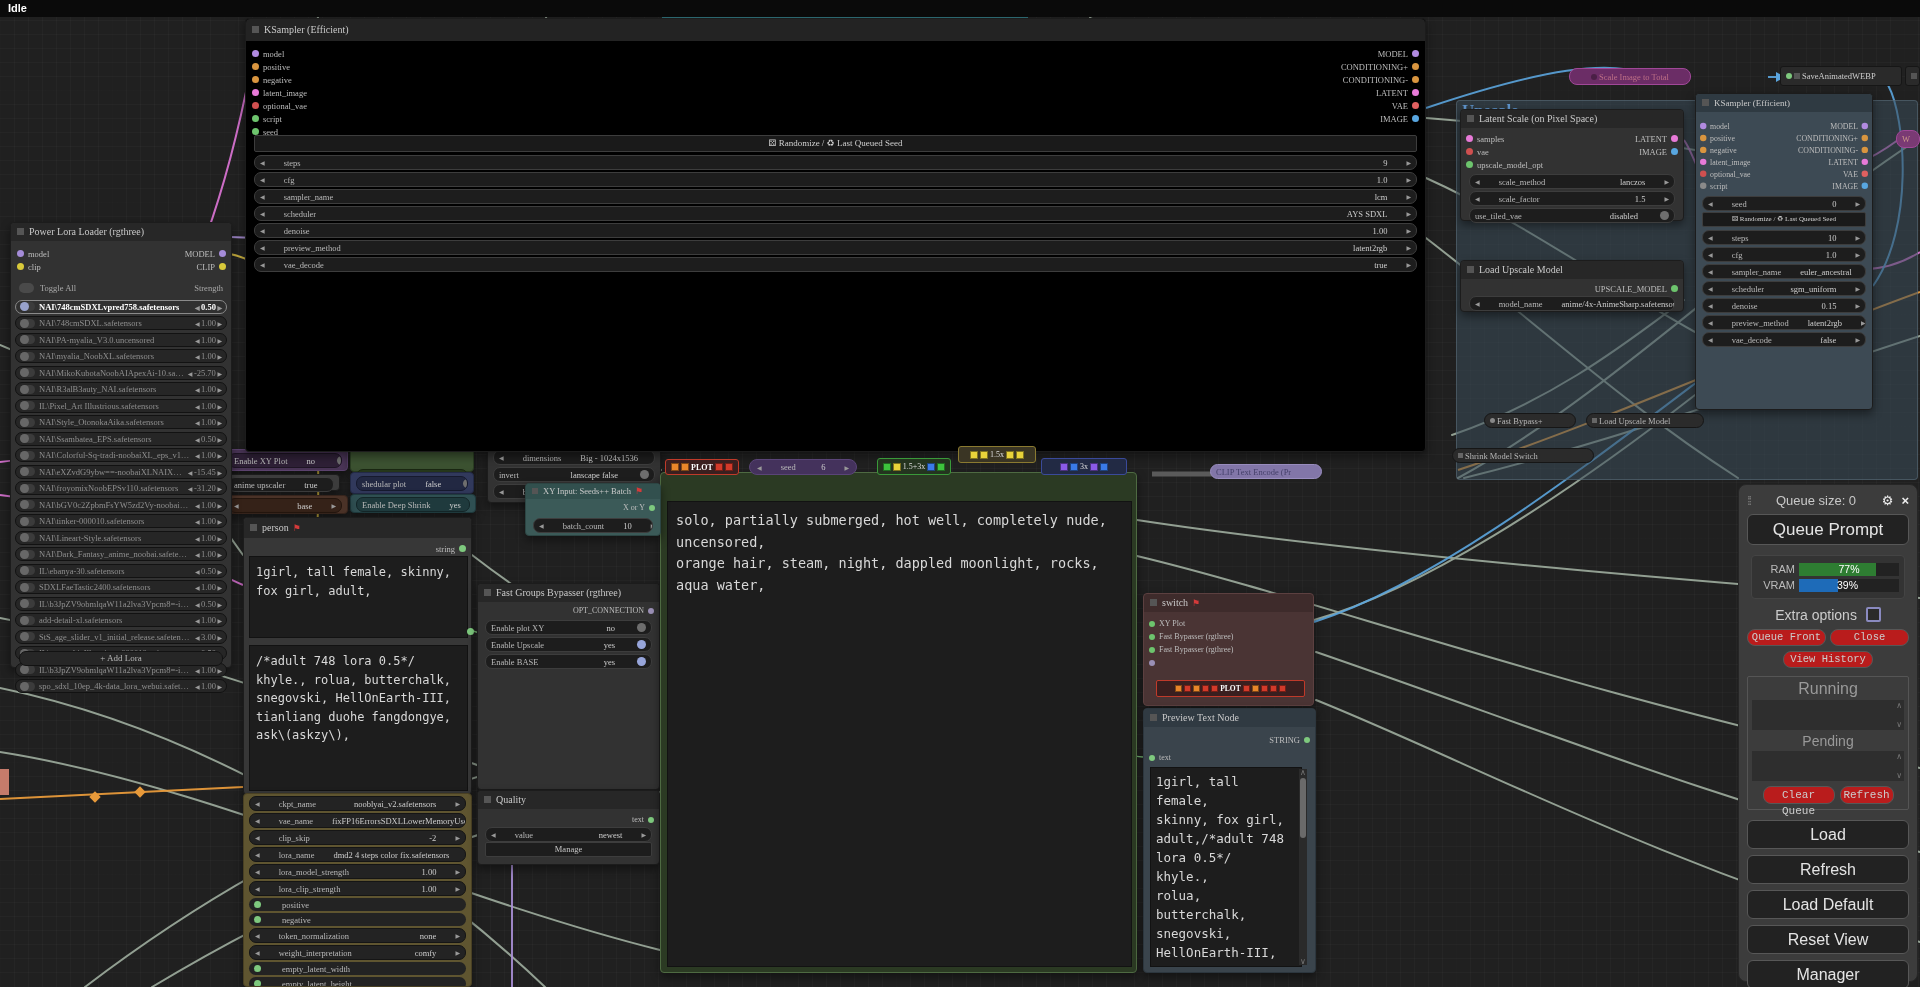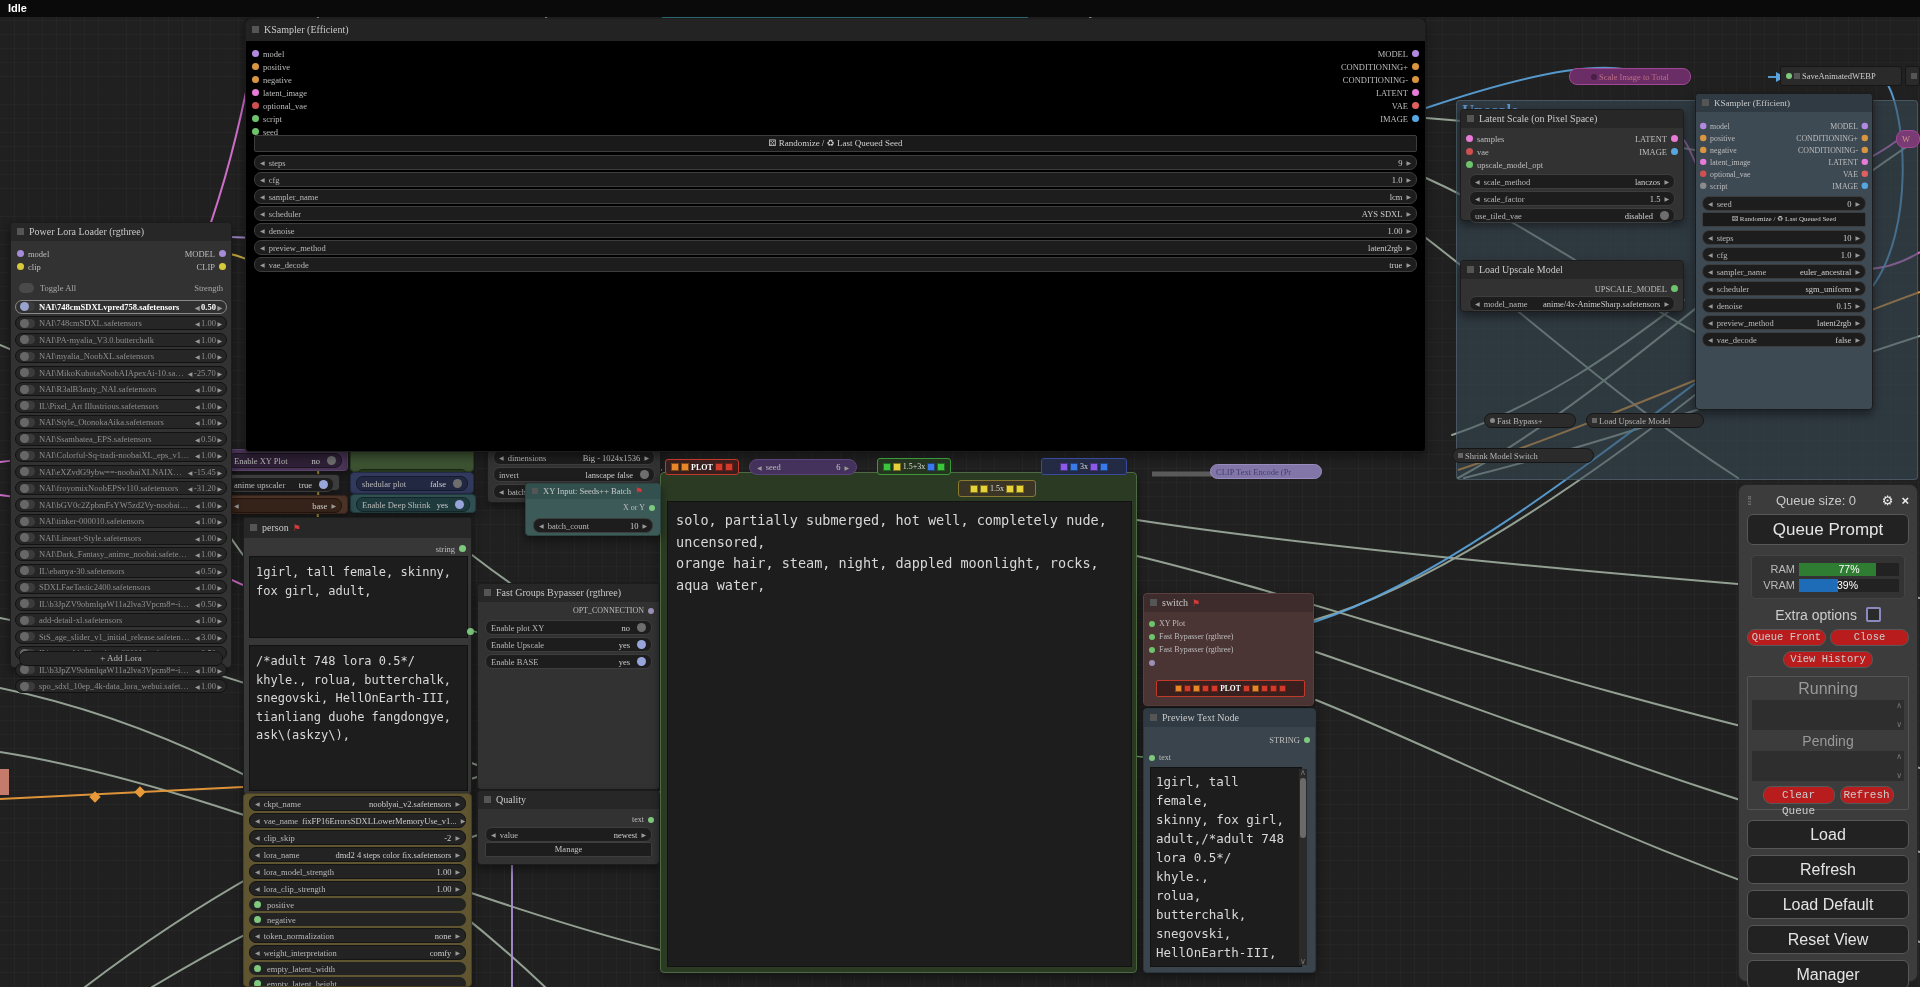--- a/index.html
+++ b/index.html
@@ -16,21 +16,21 @@
   .node{position:absolute;background:#323232;border:1px solid #1c1c1c;border-radius:4px;
     box-shadow:0 4px 10px rgba(0,0,0,.45);z-index:2;box-sizing:border-box}
   .ntitle{height:18px;background:#272727;border-radius:4px 4px 0 0;color:#c9c9c9;font-size:10px;
     line-height:18px;padding-left:6px;white-space:nowrap;overflow:hidden}
   .ntitle .sq{display:inline-block;width:7px;height:7px;background:#555;margin-right:5px;border:0}
   .pin{color:#d43a3a;margin-left:4px;font-size:9px}
   .iorow{display:flex;align-items:center;gap:4px;height:13px;font-size:8.5px;color:#bdbdbd;white-space:nowrap}
   .outs .iorow{flex-direction:row-reverse}
   .dot{width:7px;height:7px;border-radius:50%;background:#888;flex:0 0 auto}
   .wrow{display:flex;align-items:center;height:13px;margin:2px 5px;background:#1d1d1d;
-    border:1px solid #3d3d3d;border-radius:7px;font-size:8.5px;color:#b8b8b8;padding:0 5px;gap:4px;overflow:hidden}
+    border:1px solid #3d3d3d;border-radius:7px;font-size:8.5px;color:#b8b8b8;padding:0 5px;gap:19px;overflow:hidden}
   .wrow .arr{color:#999;font-size:6px;flex:0 0 auto}
   .wrow .wlabel{white-space:nowrap}
   .wrow .wval{margin-left:auto;white-space:nowrap;color:#cdcdcd}
   .wrow .knob{display:none;width:9px;height:9px;border-radius:50%;background:#6e6e6e;margin-left:3px;flex:0 0 auto}
   .wrow.toggle .knob{display:block}
   .wrow.toggle.on .knob{background:#97a5da}
   .wrow.input{background:transparent;border:none}
   .wrow.input::before{content:"";width:7px;height:7px;border-radius:50%;background:#7ec97e;margin-right:2px}
   .lrow{display:flex;align-items:center;height:12px;margin:2.5px 4px;background:#262626;
     border:1px solid #121212;border-radius:7px;padding:0 4px;gap:4px;font-size:8.5px;color:#8f8f8f;overflow:hidden}
@@ -161,21 +161,21 @@
         <span class="lname">NAI\748cmSDXLvpred758.safetensors</span>
         <span class="lval"><span class="larr">◀ </span><span>0.50</span><span class="larr"> ▶</span></span>
       </div>
         <div class="lrow">
         <span class="ltog"></span>
         <span class="lname">NAI\748cmSDXL.safetensors</span>
         <span class="lval"><span class="larr">◀ </span><span>1.00</span><span class="larr"> ▶</span></span>
       </div>
         <div class="lrow">
         <span class="ltog"></span>
-        <span class="lname">NAI\PA-myalia_V3.0.butterchalk</span>
+        <span class="lname">NAI\PA-myalia_V3.0.uncensored</span>
         <span class="lval"><span class="larr">◀ </span><span>1.00</span><span class="larr"> ▶</span></span>
       </div>
         <div class="lrow">
         <span class="ltog"></span>
         <span class="lname">NAI\myalia_NoobXL.safetensors</span>
         <span class="lval"><span class="larr">◀ </span><span>1.00</span><span class="larr"> ▶</span></span>
       </div>
         <div class="lrow">
         <span class="ltog"></span>
         <span class="lname">NAI\MikoKubotaNoobAIApexAi-10.safetensors</span>
@@ -861,21 +861,21 @@
   <span style="display:flex;gap:2px">
         <span class="sq" style="background: rgb(61, 196, 61);"></span>
         <span class="sq" style="background: rgb(232, 210, 58);"></span>
       </span>
   <span style="font-size:8px">1.5+3x</span>
   <span style="display:flex;gap:2px">
         <span class="sq" style="background: rgb(58, 122, 232);"></span>
         <span class="sq" style="background: rgb(61, 196, 61);"></span>
       </span>
 </div>
-<div class="pill" style="left:958px;top:480px;width:78px;height:17px;background:#3a3524;border:1px solid #8a7a30;border-radius:3px;justify-content:center;color:#ddd">
+<div class="pill" style="left:958px;top:446px;width:78px;height:17px;background:#3a3524;border:1px solid #8a7a30;border-radius:3px;justify-content:center;color:#ddd">
   <span style="display:flex;gap:2px">
         <span class="sq" style="background: rgb(232, 210, 58);"></span>
         <span class="sq" style="background: rgb(232, 210, 58);"></span>
       </span>
   <span style="font-size:8px">1.5x</span>
   <span style="display:flex;gap:2px">
         <span class="sq" style="background: rgb(232, 210, 58);"></span>
         <span class="sq" style="background: rgb(232, 210, 58);"></span>
       </span>
 </div>

